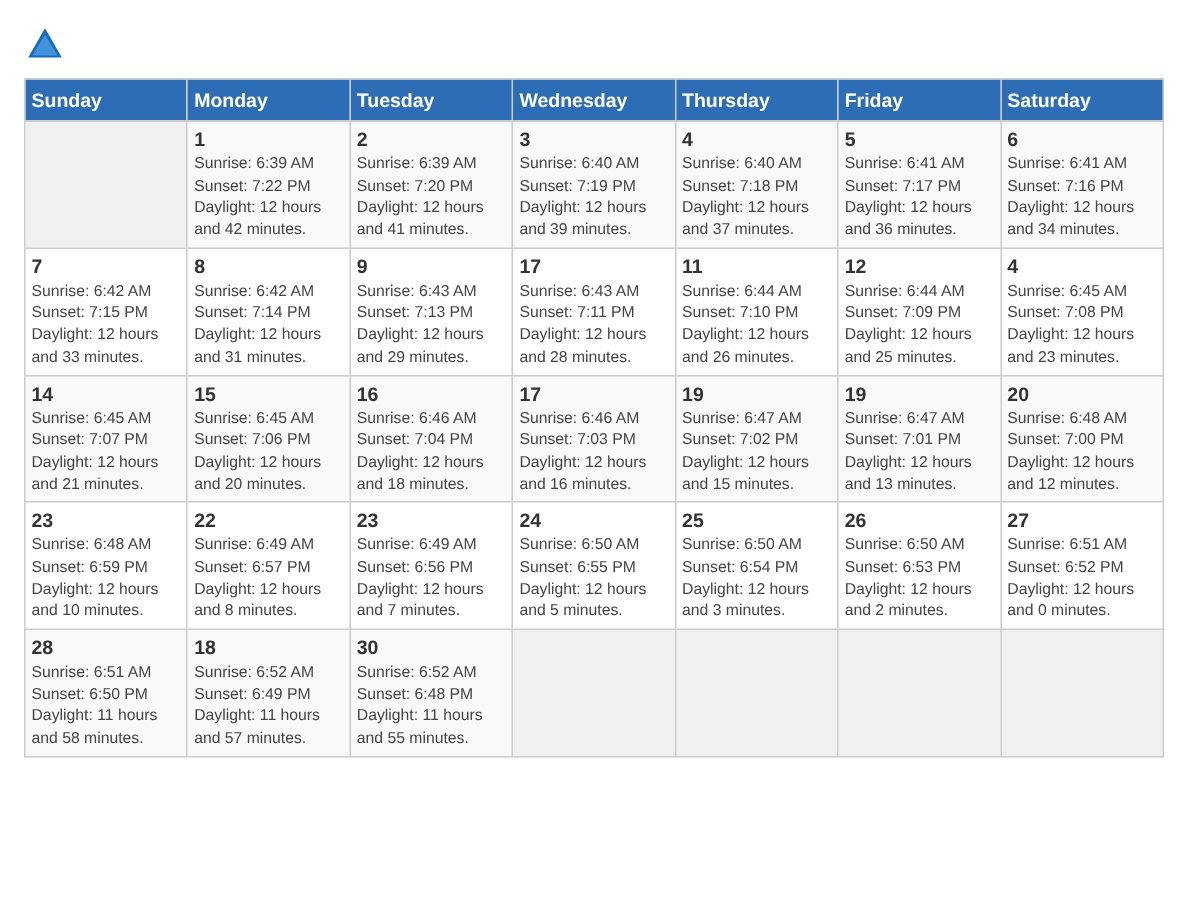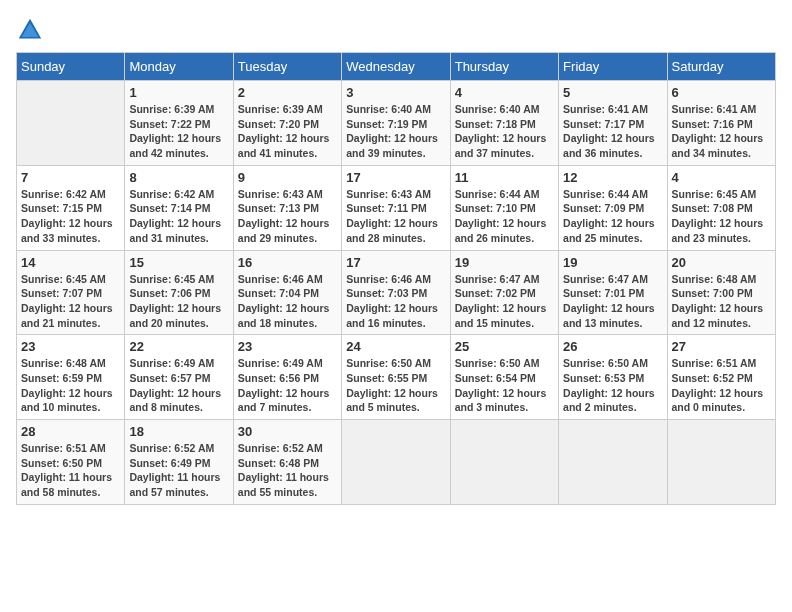--- a/index.html
+++ b/index.html
@@ -50,21 +50,21 @@
       width: 100%;
       border-collapse: collapse;
       font-size: 11px;
     }
     thead tr th {
       background: #2d6db5;
       color: #fff;
       padding: 6px 4px;
       text-align: left;
       font-size: 13px;
-      font-weight: normal;
+      font-weight: bold;
       border: 1px solid #ccc;
     }
     tbody tr td {
       vertical-align: top;
       border: 1px solid #ccc;
       padding: 4px;
       min-height: 80px;
       width: 108px;
     }
     tbody tr:nth-child(odd) td {
@@ -77,21 +77,20 @@
       font-size: 13px;
       font-weight: bold;
       color: #333;
       display: block;
       margin-bottom: 2px;
     }
     .day-detail {
       color: #444;
       font-size: 10.5px;
       line-height: 1.4;
-      font-weight: bold;
     }
     .empty-cell {
       background: #f0f0f0 !important;
     }
   </style>
 </head>
 <body>
 
 <div class="header">
   <div class="logo">

